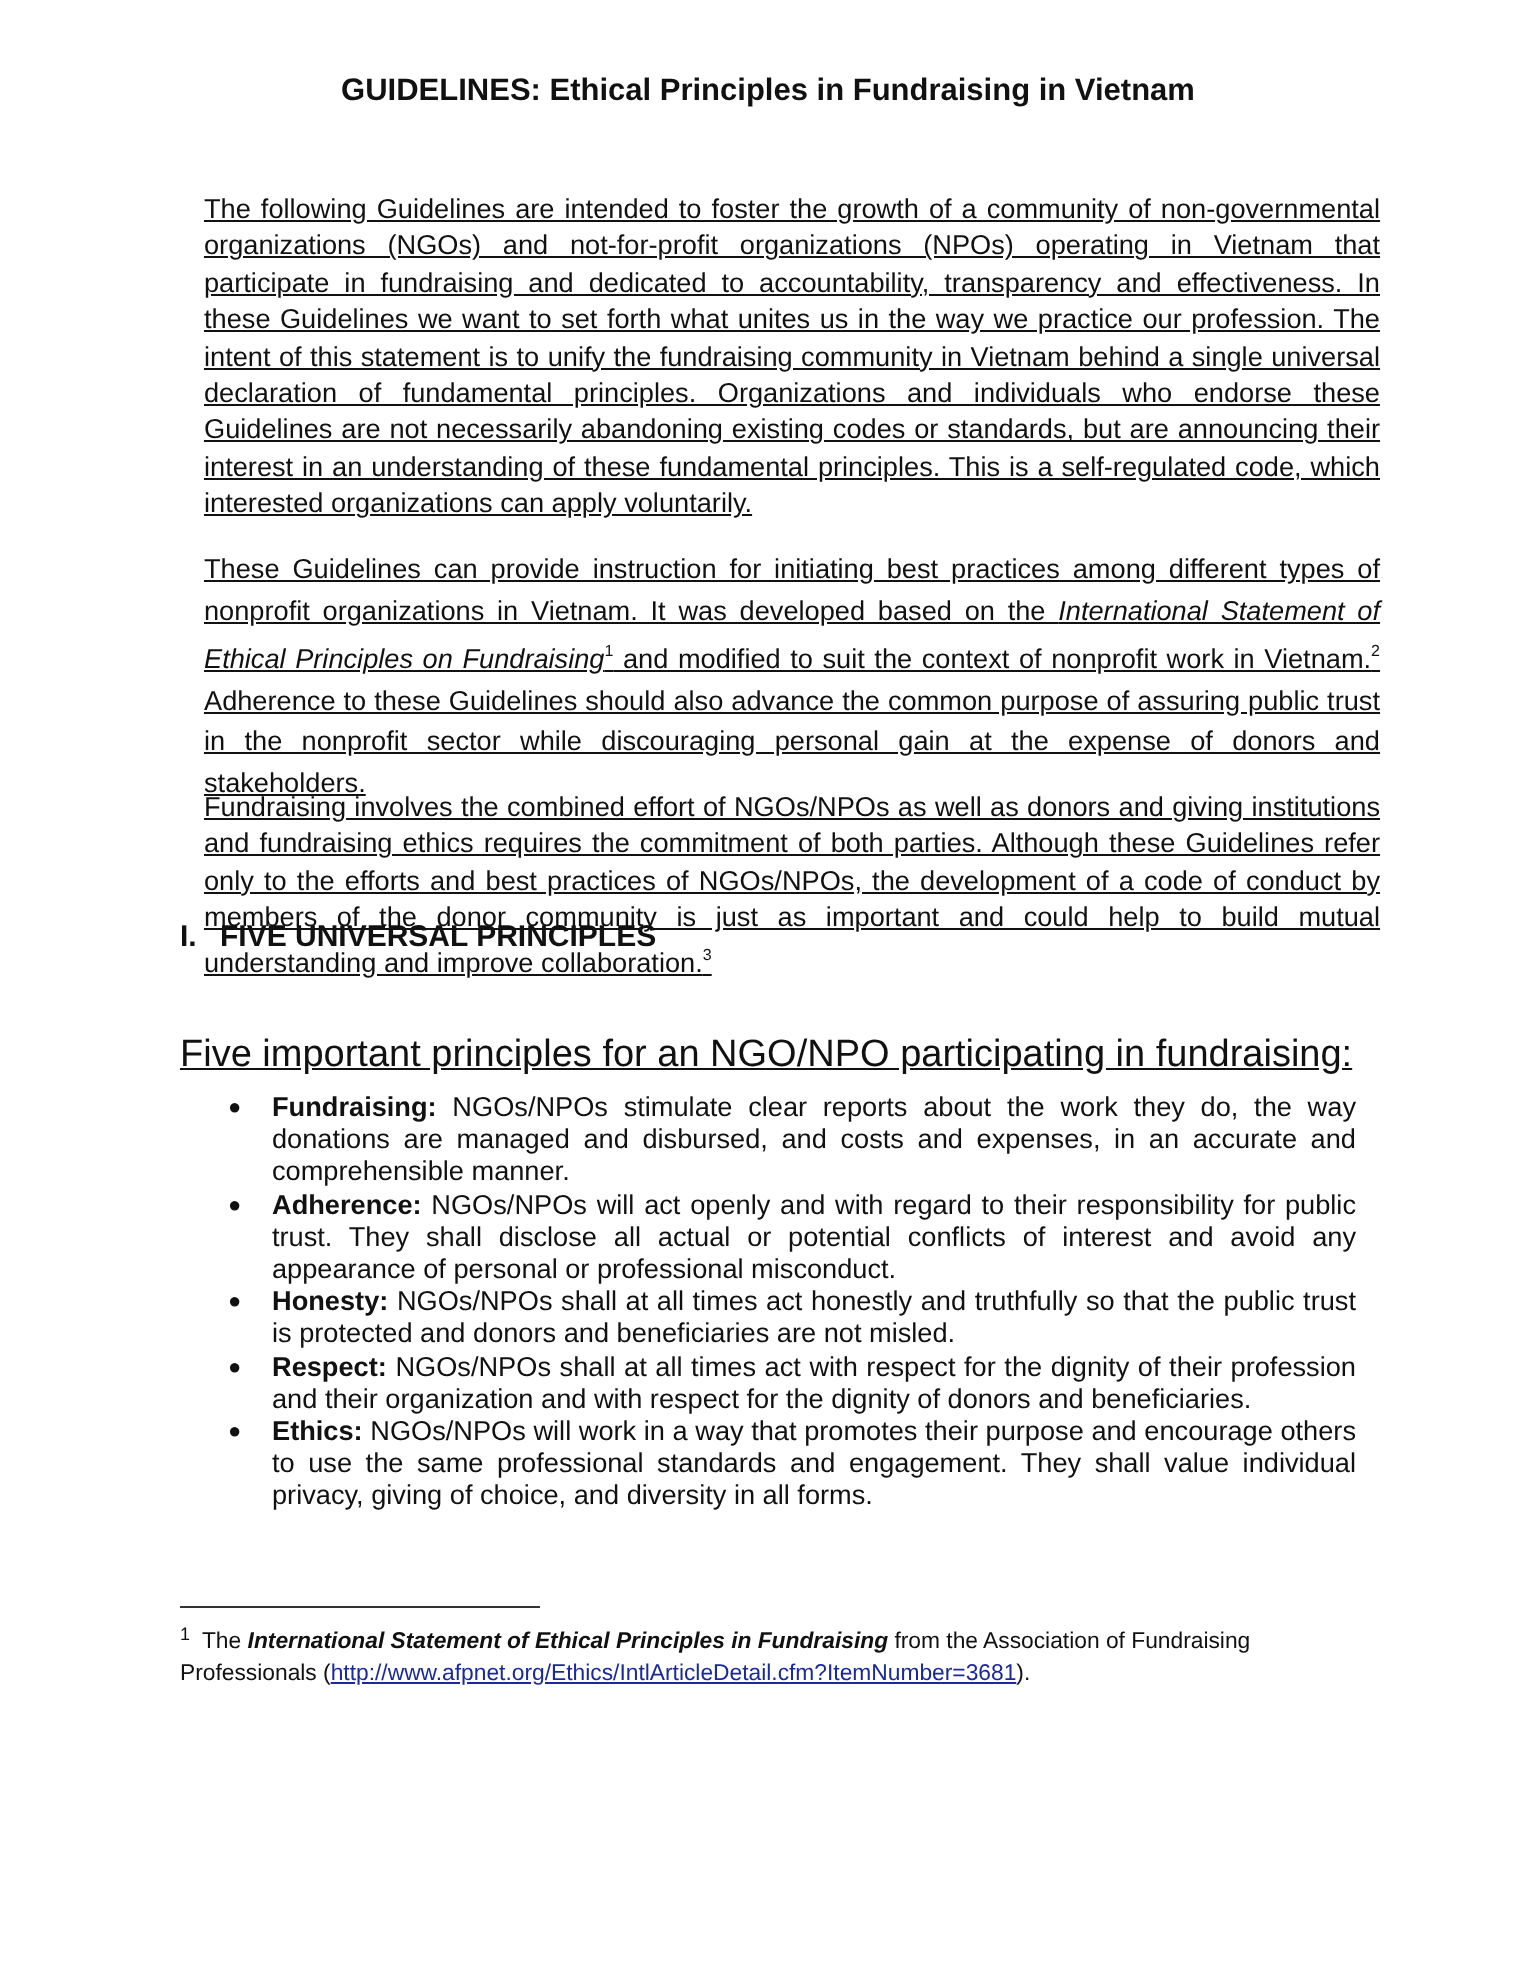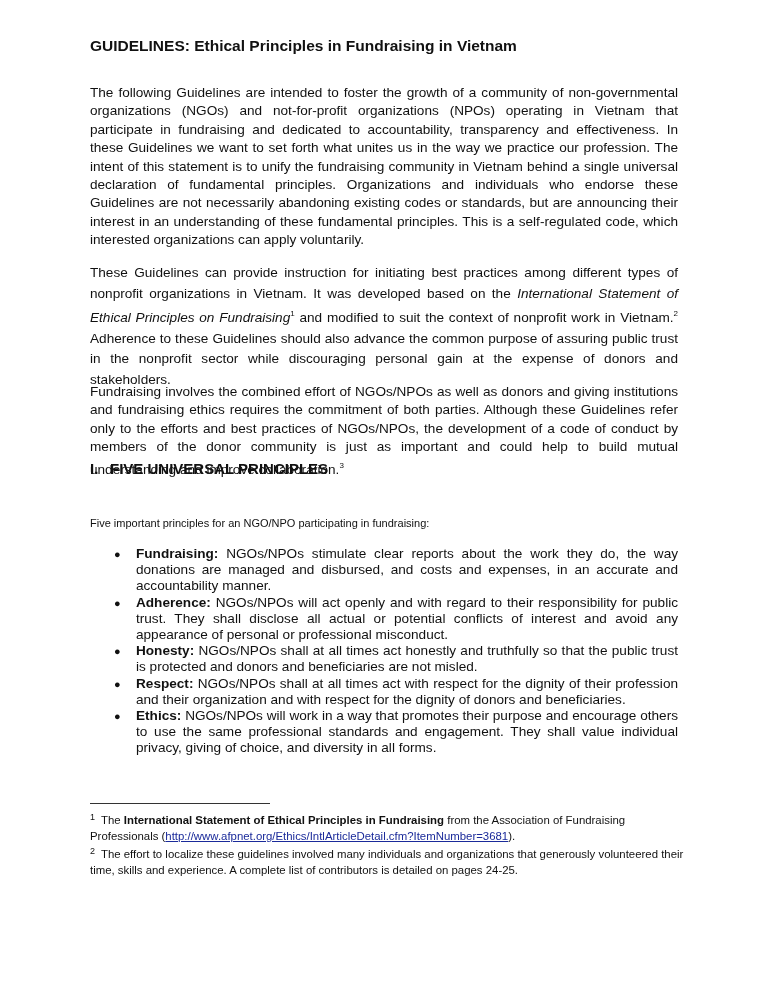--- a/index.html
+++ b/index.html
@@ -19,50 +19,53 @@
     position: absolute;
     left: 90px;
     top: 0;
     width: 588px;
   }
   .title {
     position: absolute;
     left: 0;
     top: 37px;
     width: 588px;
+    text-align: center;
     font-weight: bold;
     font-size: 15.5px;
     color: #111;
   }
   .para {
     position: absolute;
     left: 0;
     width: 588px;
     font-size: 13.6px;
     line-height: 18.4px;
     text-align: justify;
-    margin: 0;
+    margin: 12px;
+    text-decoration: underline;
   }
   .para.loose { line-height: 20.5px; }
   .p1 { top: 84px; }
   .p2 { top: 263px; }
   .p3 { top: 383px; }
   .section-heading {
     position: absolute;
     left: 0;
     top: 460px;
     font-weight: bold;
     font-size: 15px;
   }
   .section-heading .num { display: inline-block; width: 20px; }
   .intro-line {
     position: absolute;
     left: 0;
     top: 517px;
-    font-size: 11px;
+    font-size: 19px;
+    text-decoration: underline;
   }
   .bullets {
     position: absolute;
     left: 0;
     top: 546px;
     width: 588px;
     margin: 0;
     padding: 0;
     list-style: none;
   }
@@ -92,21 +95,21 @@
     position: absolute;
     left: 0;
     top: 810px;
     width: 600px;
     font-size: 11.4px;
     line-height: 15.7px;
   }
   .fn { display: block; }
   .fn sup { font-size: 9px; vertical-align: 4px; margin-right: 3px; }
   .para sup { font-size: 8px; vertical-align: 6px; }
-  .fn-bi { font-weight: bold; }
+  .fn-bi { font-weight: bold; font-style: italic; }
   .link { color: #1a2a9a; text-decoration: underline; text-align: center; }
   em { font-style: italic; }
 </style>
 </head>
 <body>
 
 <div class="page">
 
   <div class="title">GUIDELINES: Ethical Principles in Fundraising in Vietnam</div>
 
@@ -116,21 +119,21 @@
 
   <p class="para p3"><span>Fundraising involves the combined effort of NGOs/NPOs as well as donors and giving institutions and fundraising ethics requires the commitment of both parties. Although these Guidelines refer only to the efforts and best practices of NGOs/NPOs, the development of a code of conduct by members of the donor community is just as important and could help to build mutual understanding and improve collaboration.</span><sup>3</sup></p>
 
   <div class="section-heading"><span class="num">I.</span><span>FIVE UNIVERSAL PRINCIPLES</span></div>
 
   <div class="intro-line">Five important principles for an NGO/NPO participating in fundraising:</div>
 
   <ul class="bullets">
     <li class="bullet-item">
       <span class="bullet-dot">●</span>
-      <span class="bullet-term">Fundraising:</span><span> NGOs/NPOs stimulate clear reports about the work they do, the way donations are managed and disbursed, and costs and expenses, in an accurate and accountability manner.</span>
+      <span class="bullet-term">Fundraising:</span><span> NGOs/NPOs stimulate clear reports about the work they do, the way donations are managed and disbursed, and costs and expenses, in an accurate and comprehensible manner.</span>
     </li>
     <li class="bullet-item">
       <span class="bullet-dot">●</span>
       <span class="bullet-term">Adherence:</span><span> NGOs/NPOs will act openly and with regard to their responsibility for public trust. They shall disclose all actual or potential conflicts of interest and avoid any appearance of personal or professional misconduct.</span>
     </li>
     <li class="bullet-item">
       <span class="bullet-dot">●</span>
       <span class="bullet-term">Honesty:</span><span> NGOs/NPOs shall at all times act honestly and truthfully so that the public trust is protected and donors and beneficiaries are not misled.</span>
     </li>
     <li class="bullet-item">
@@ -140,16 +143,15 @@
     <li class="bullet-item">
       <span class="bullet-dot">●</span>
       <span class="bullet-term">Ethics:</span><span> NGOs/NPOs will work in a way that promotes their purpose and encourage others to use the same professional standards and engagement. They shall value individual privacy, giving of choice, and diversity in all forms.</span>
     </li>
   </ul>
 
   <div class="fn-rule"></div>
 
   <div class="footnotes">
     <span class="fn"><sup>1</sup><span> The </span><span class="fn-bi">International Statement of Ethical Principles in Fundraising</span><span> from the Association of Fundraising Professionals (</span><a class="link">http://www.afpnet.org/Ethics/IntlArticleDetail.cfm?ItemNumber=3681</a><span>).</span></span>
-    <span class="fn"><sup>2</sup><span> The effort to localize these guidelines involved many individuals and organizations that generously volunteered their time, skills and experience. A complete list of contributors is detailed on pages 24-25.</span></span>
   </div>
 
 </div>
 
 </body></html>

